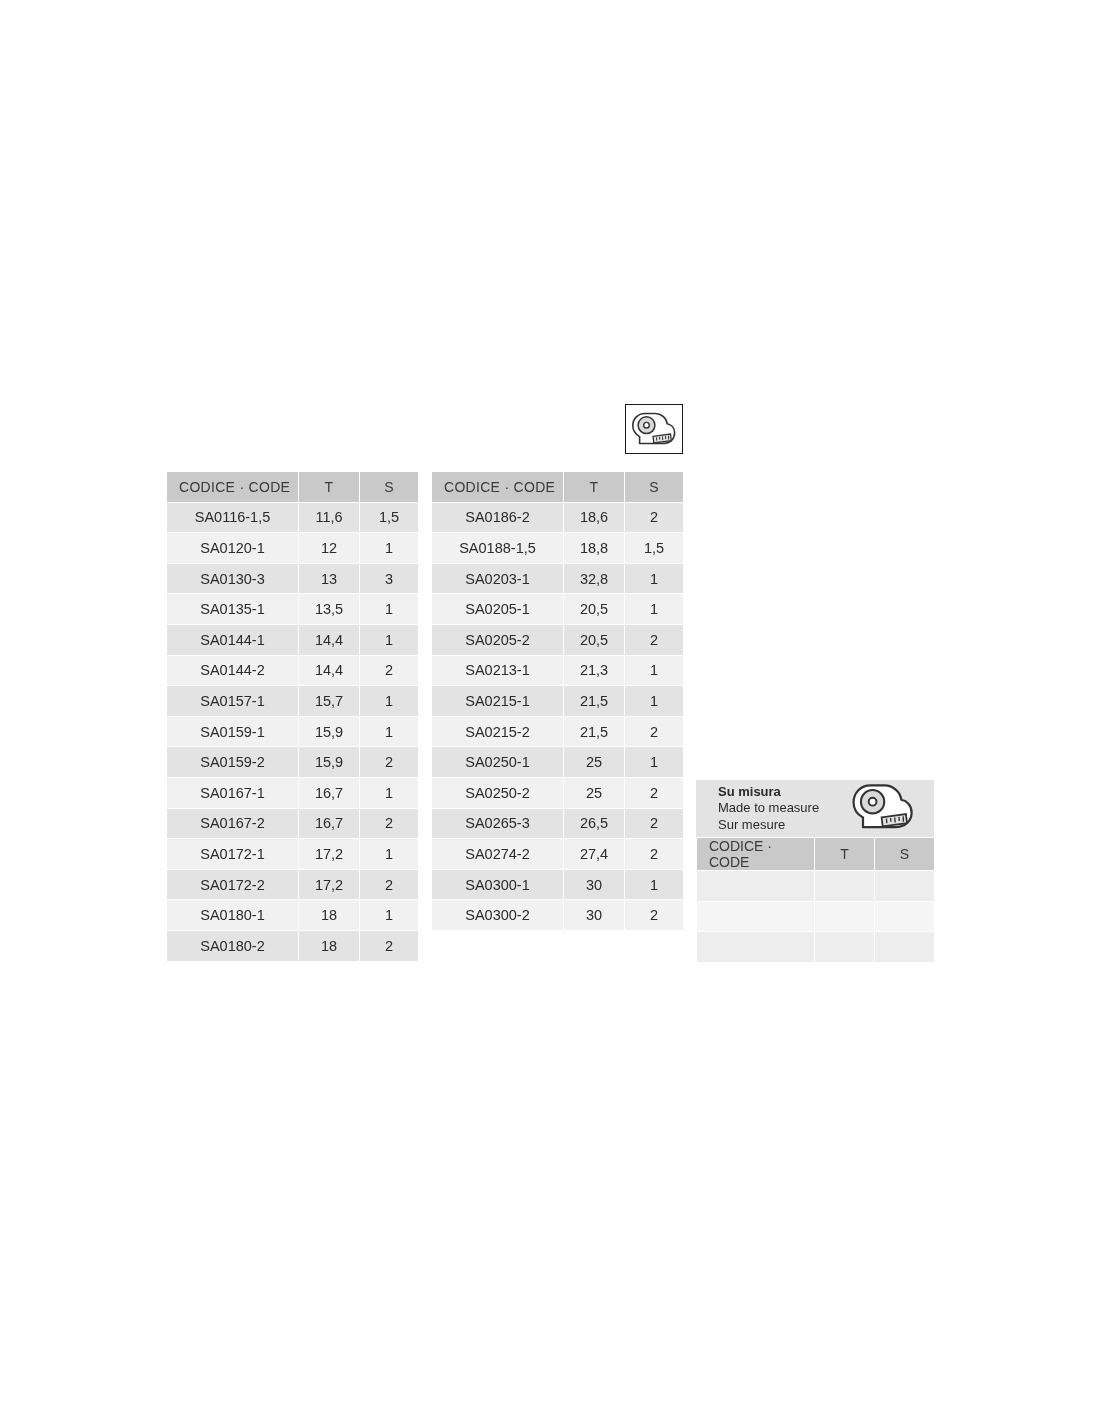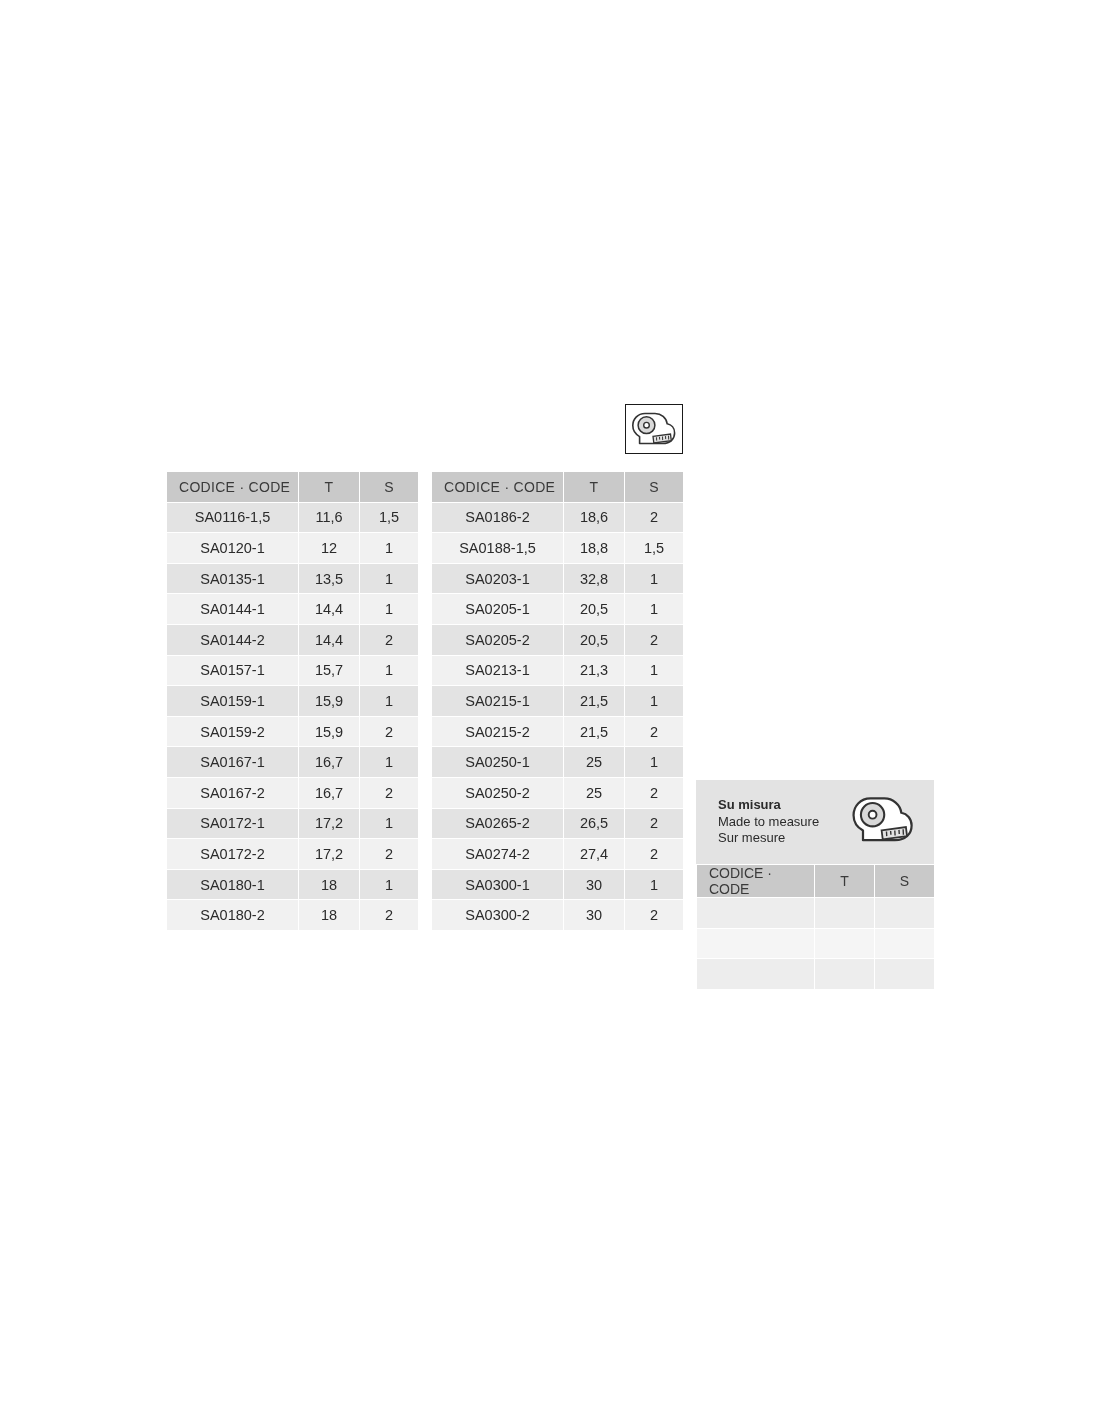--- a/index.html
+++ b/index.html
@@ -69,21 +69,21 @@
 
   
   #mtm-panel {
     position: absolute;
     left: 696px;
     top: 780px;
     width: 238px;
   }
   .mtm-head {
     background: #e3e3e3;
-    height: 84px;
+    height: 57px;
     display: flex;
     align-items: center;
     justify-content: space-between;
     padding: 0 14px 0 22px;
     box-sizing: border-box;
   }
   .mtm-labels {
     line-height: 1.27;
     font-size: 13px;
     color: #2b2b2b;
@@ -152,20 +152,25 @@
         <td>SA0116-1,5</td>
         <td>11,6</td>
         <td>1,5</td>
       </tr>
       <tr>
         <td>SA0120-1</td>
         <td>12</td>
         <td>1</td>
       </tr>
       <tr>
+        <td>SA0130-3</td>
+        <td>13</td>
+        <td>3</td>
+      </tr>
+      <tr>
         <td>SA0135-1</td>
         <td>13,5</td>
         <td>1</td>
       </tr>
       <tr>
         <td>SA0144-1</td>
         <td>14,4</td>
         <td>1</td>
       </tr>
       <tr>
@@ -279,21 +284,21 @@
         <td>SA0250-1</td>
         <td>25</td>
         <td>1</td>
       </tr>
       <tr>
         <td>SA0250-2</td>
         <td>25</td>
         <td>2</td>
       </tr>
       <tr>
-        <td>SA0265-2</td>
+        <td>SA0265-3</td>
         <td>26,5</td>
         <td>2</td>
       </tr>
       <tr>
         <td>SA0274-2</td>
         <td>27,4</td>
         <td>2</td>
       </tr>
       <tr>
         <td>SA0300-1</td>

